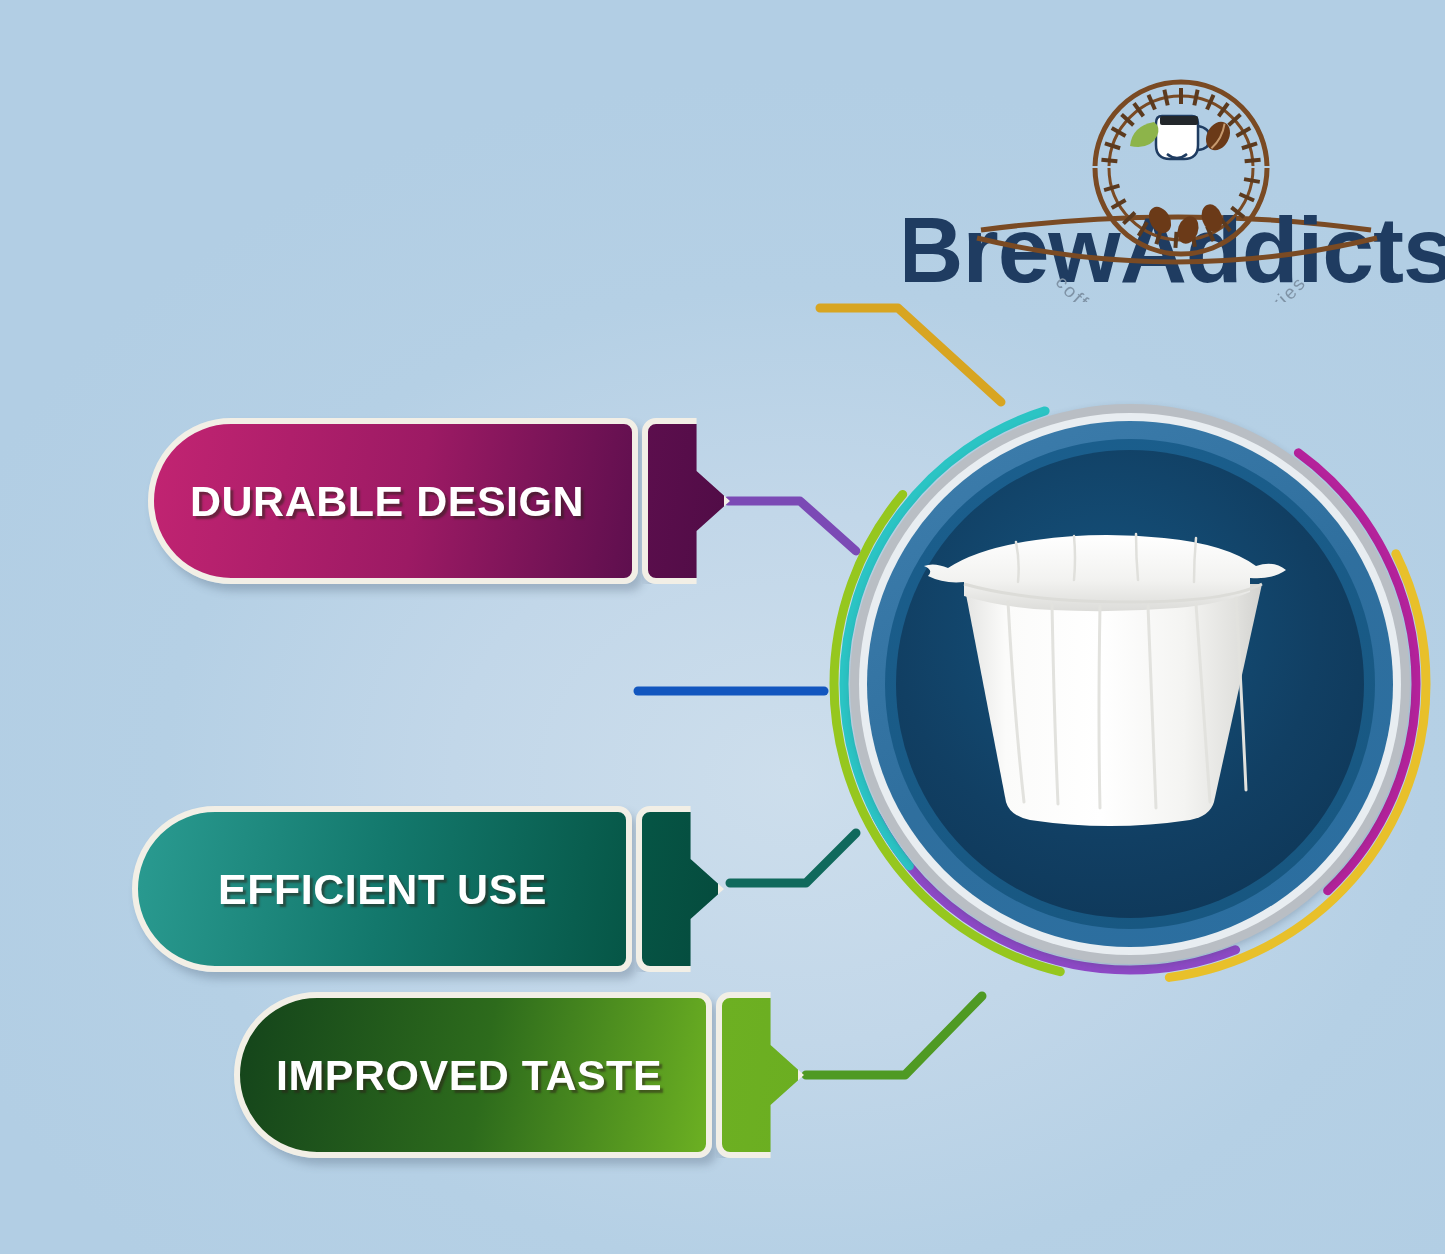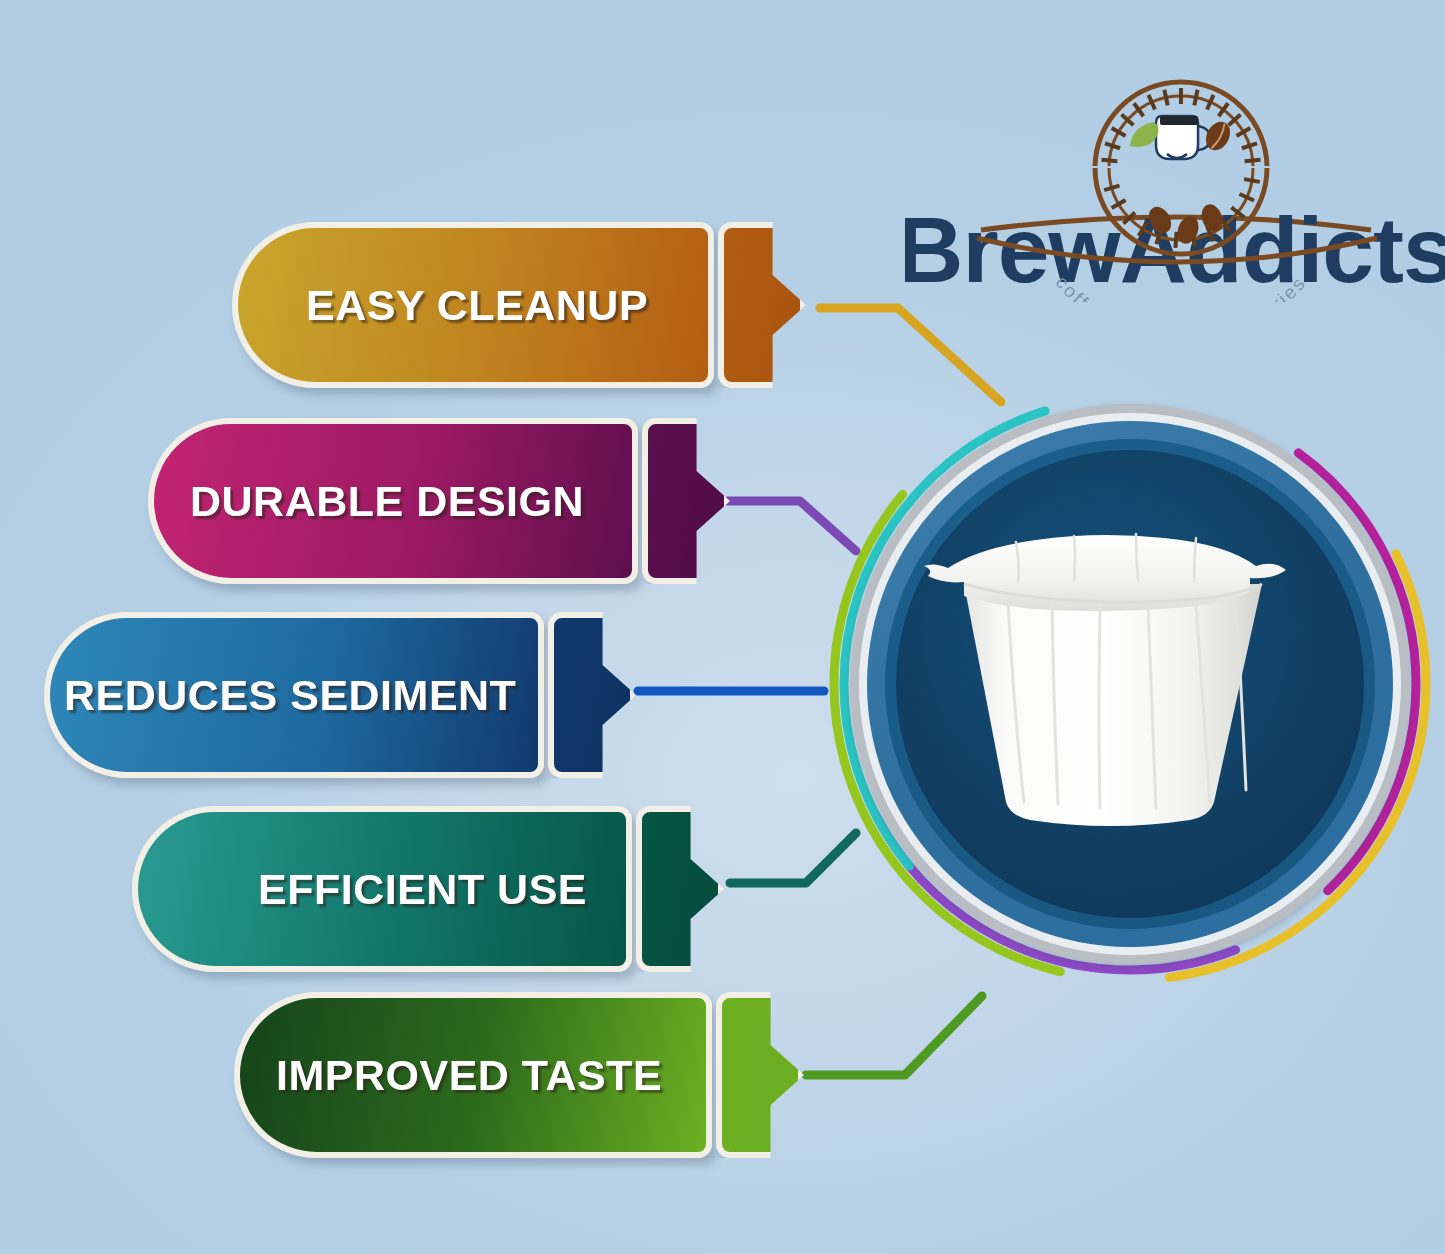--- a/index.html
+++ b/index.html
@@ -145,21 +145,21 @@
 
   
   #banner-3 { left: 44px; top: 612px; width: 560px; }
   #banner-3 .banner-body { width: 500px; background: linear-gradient(100deg, #2e87b8 0%, #1e6aa0 55%, #113a6e 100%); }
   #banner-3 .banner-label { margin-left: 14px; }
   #banner-3 .banner-tip { left: 504px; background: linear-gradient(100deg, #11396d 0%, #0e3263 100%); }
 
   
   #banner-4 { left: 132px; top: 806px; width: 558px; }
   #banner-4 .banner-body { width: 500px; background: linear-gradient(100deg, #2a9b91 0%, #13786c 50%, #065646 100%); }
-  #banner-4 .banner-label { margin-left: 120px; }
+  #banner-4 .banner-label { margin-left: 80px; }
   #banner-4 .banner-tip { left: 504px; background: linear-gradient(100deg, #065545 0%, #054b3d 100%); }
 
   
   #banner-5 { left: 234px; top: 992px; width: 536px; }
   #banner-5 .banner-body { width: 478px; background: linear-gradient(100deg, #14441b 0%, #2d6b1c 52%, #6cb022 100%); }
   #banner-5 .banner-label { margin-left: 36px; }
   #banner-5 .banner-tip { left: 482px; background: linear-gradient(100deg, #6db022 0%, #6bae21 100%); }
 </style>
 </head>
 <body>
@@ -336,40 +336,28 @@
         <g fill="none" stroke="#e0e0dc" stroke-width="2.5" stroke-linecap="round">
           <path d="M 120 20 q 4 20 2 40"></path>
           <path d="M 178 14 q 2 22 0 44"></path>
           <path d="M 240 12 q 0 24 2 46"></path>
           <path d="M 300 16 q -2 22 -2 44"></path>
         </g>
       </svg>
     </div>
   </div>
 
-  <div class="banner" id="banner-1">
-    <div class="banner-body">
-      <span class="banner-label">EASY CLEANUP</span>
-    </div>
-    <div class="banner-tip"></div>
-  </div>
 
   <div class="banner" id="banner-2">
     <div class="banner-body">
       <span class="banner-label">DURABLE DESIGN</span>
     </div>
     <div class="banner-tip"></div>
   </div>
 
-  <div class="banner" id="banner-3">
-    <div class="banner-body">
-      <span class="banner-label">REDUCES SEDIMENT</span>
-    </div>
-    <div class="banner-tip"></div>
-  </div>
 
   <div class="banner" id="banner-4">
     <div class="banner-body">
       <span class="banner-label">EFFICIENT USE</span>
     </div>
     <div class="banner-tip"></div>
   </div>
 
   <div class="banner" id="banner-5">
     <div class="banner-body">

